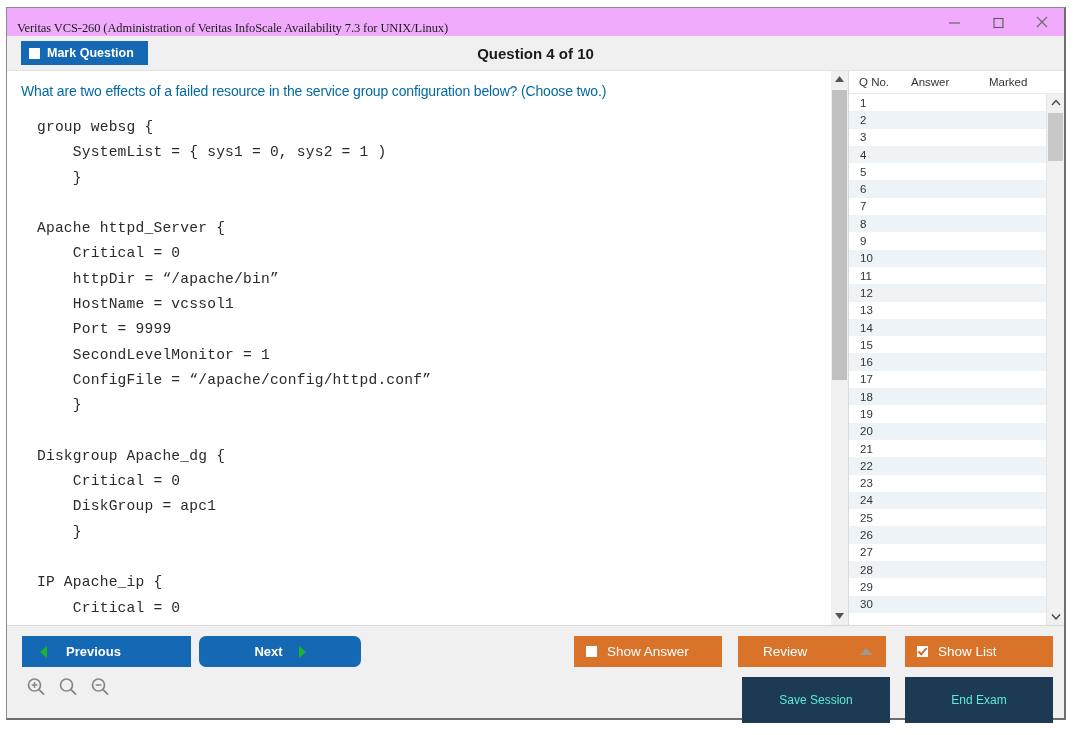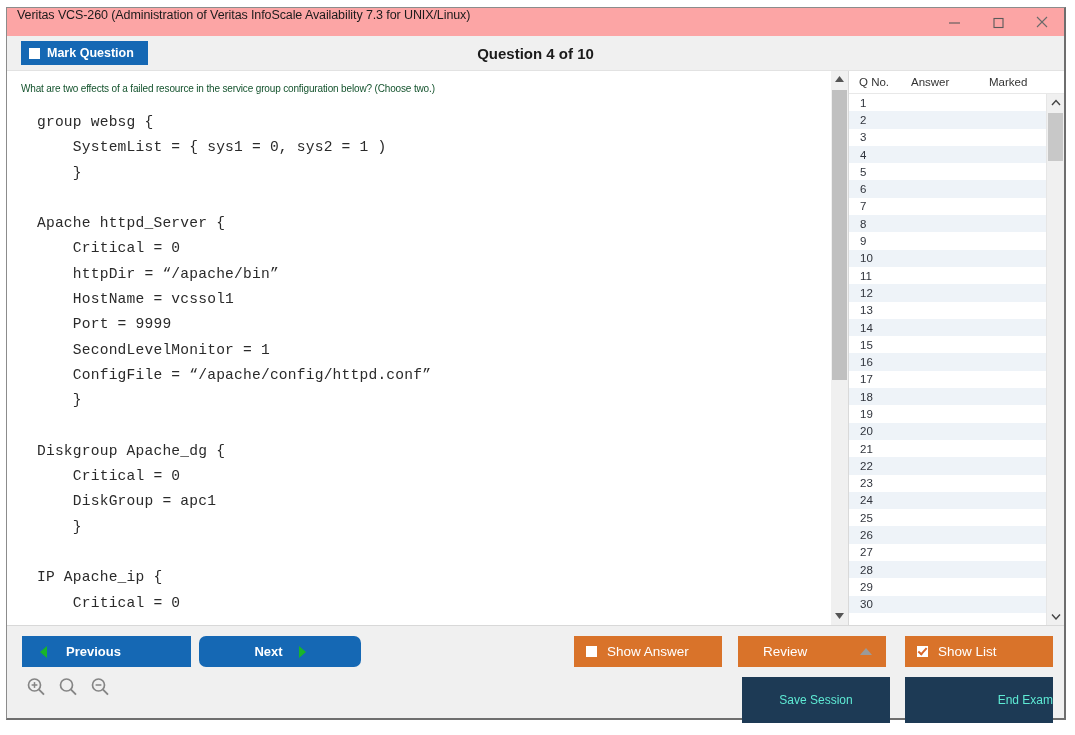--- a/index.html
+++ b/index.html
@@ -24,25 +24,26 @@
     border-right: 2px solid #6e6e6e;
     border-bottom: 2px solid #6e6e6e;
     box-sizing: border-box;
     display: flex;
     flex-direction: column;
   }
 
   
   #title-bar {
     height: 28px;
-    background: #fca5a5;
-    display: flex;
-    align-items: flex-start;
+    background: #f0abfc;
+    display: flex;
+    align-items: flex-end;
     flex: 0 0 auto;
     position: relative;
+    font-family: Liberation Serif, serif;
   }
   #title-text {
     font-size: 12.5px;
     color: #1b1b1b;
     padding-left: 10px;
     white-space: nowrap;
     letter-spacing: -0.1px;
   }
   #window-controls {
     position: absolute;
@@ -127,22 +128,22 @@
     flex: 1 1 auto;
     position: relative;
     overflow: hidden;
     background: #ffffff;
     min-width: 0;
   }
   #question-scroll-inner {
     padding: 12px 8px 0 14px;
   }
   #question-prompt {
-    font-size: 10px;
-    color: #14532d;
+    font-size: 14px;
+    color: #0369a1;
     margin-bottom: 16px;
     letter-spacing: -0.15px;
   }
   #config-code {
     font-family: "Liberation Mono", "DejaVu Sans Mono", monospace;
     font-size: 14.6px;
     line-height: 25.3px;
     color: #2a2a2a;
     white-space: pre;
     margin: 0;
@@ -317,21 +318,20 @@
     padding-left: 12px;
     gap: 10px;
   }
   #btn-save-session {
     position: absolute; left: 735px; top: 51px;
     width: 148px;
   }
   #btn-end-exam {
     position: absolute; left: 898px; top: 51px;
     width: 148px;
-    justify-content: flex-end;
   }
   .tri-up {
     width: 0; height: 0;
     border-left: 6px solid transparent;
     border-right: 6px solid transparent;
     border-bottom: 7px solid #9a9a9a;
   }
   #zoom-tools {
     position: absolute;
     left: 18px;

